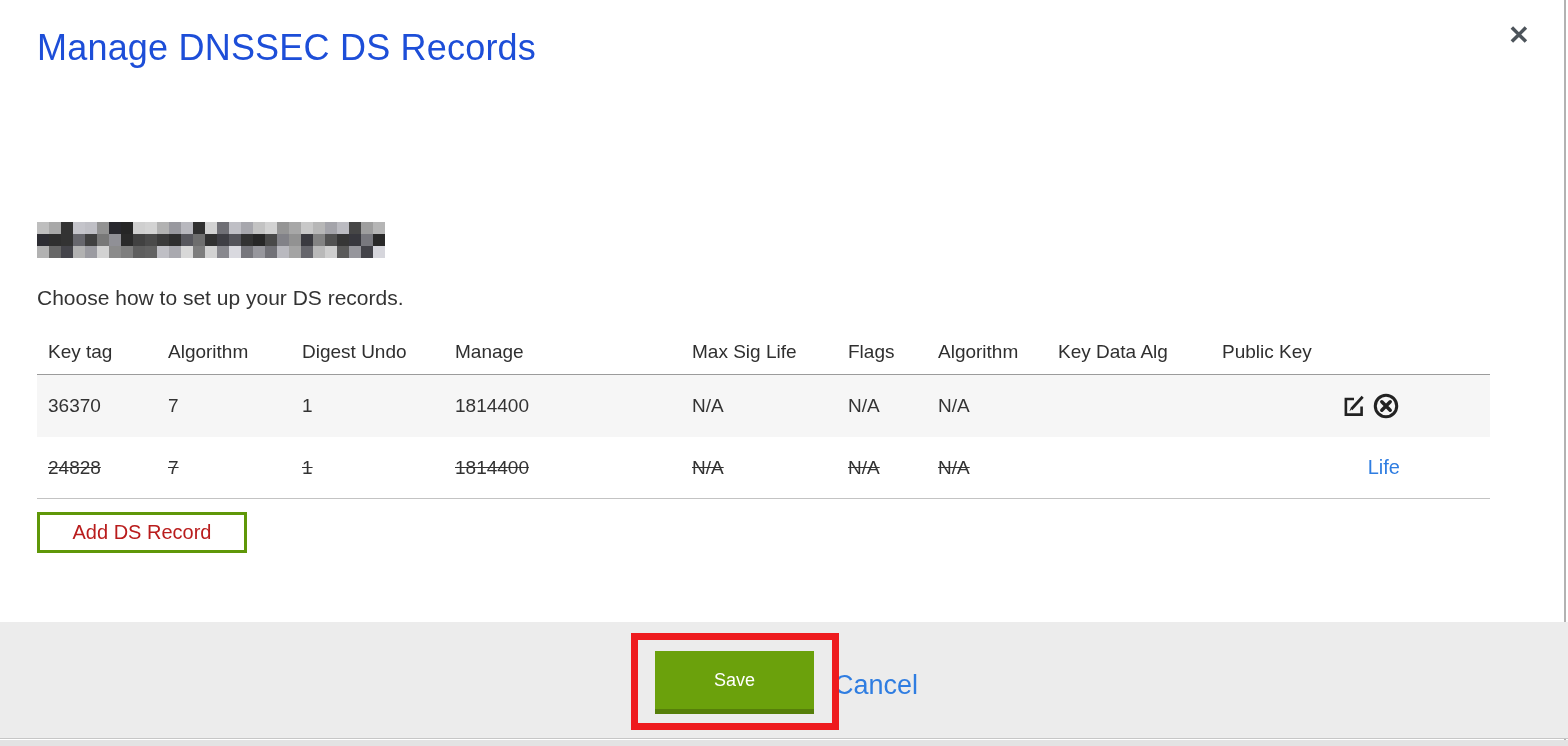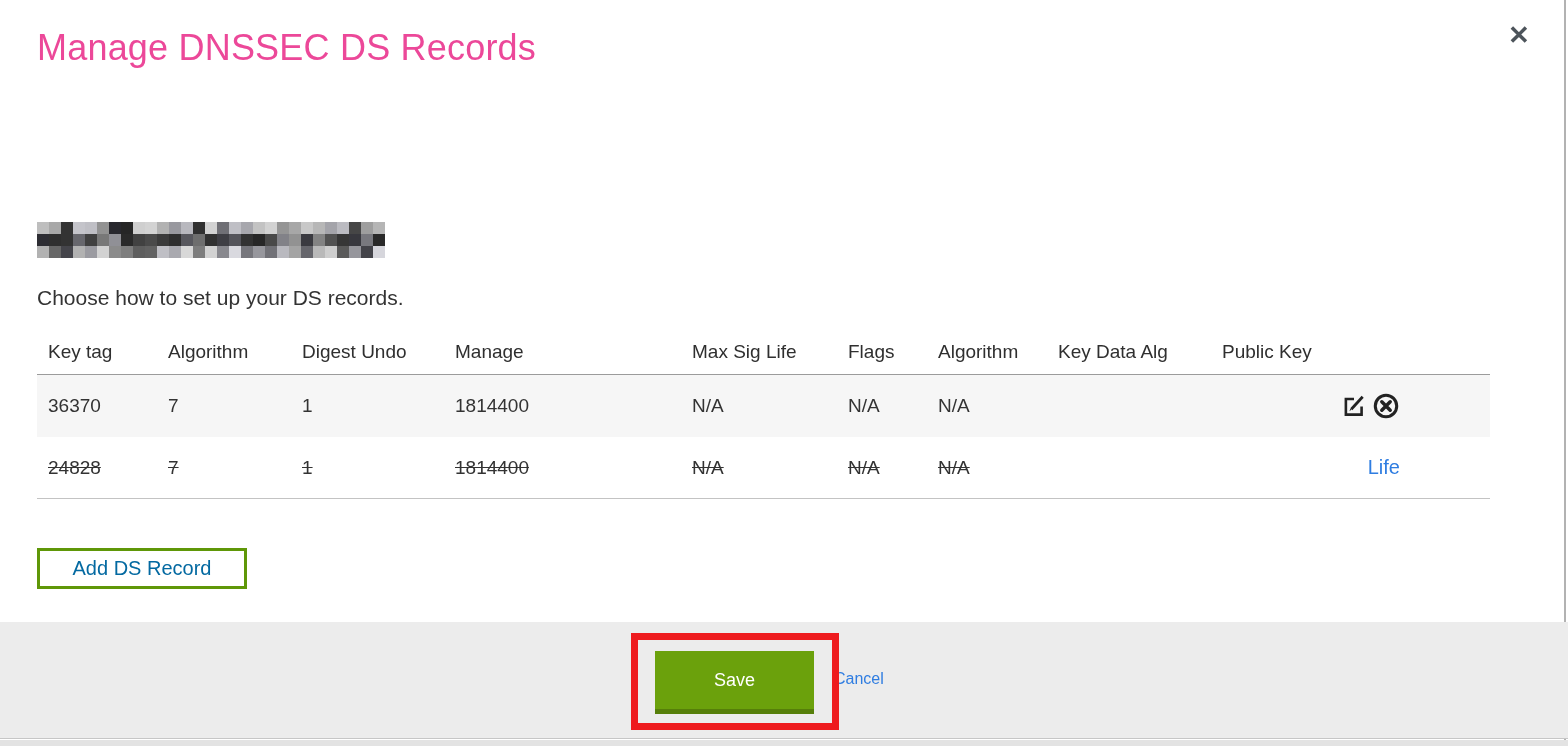--- a/index.html
+++ b/index.html
@@ -8,21 +8,21 @@
     font-family: "Liberation Sans", sans-serif;
     background:#ffffff;
     position:relative;
   }
   .modal {
     position:absolute; left:0; top:0; width:1566px; height:746px;
     background:#ffffff; border-right:2px solid #b2b2b2;
   }
   .modal-title {
     position:absolute; left:37px; top:27px;
-    font-size:36px; font-weight:300; color:#ec4899; letter-spacing:0.2px;
+    font-size:36px; font-weight:300; color:#1d4ed8; letter-spacing:0.2px;
   }
   .close-btn {
     position:absolute; left:1502px; top:18px; width:34px; height:34px;
     font-size:26px; font-weight:bold; color:#4d545b;
     display:flex; align-items:center; justify-content:center;
     cursor:pointer; background:none; border:none; line-height:1;
   }
   
   .domain-blur {
     position:absolute; left:37px; top:222px; width:348px; height:36px;
@@ -46,42 +46,42 @@
   .t-data { height:62px; }
   .row-0 { background:#f6f6f6; }
   .row-1 { background:#ffffff; border-bottom:1px solid #c3c3c3; }
   .t-data.deleted .cell { text-decoration:line-through; }
   .cell-actions { display:flex; justify-content:flex-end; align-items:center; gap:4px; padding-right:2px; }
   .icon-btn { background:none; border:none; cursor:pointer; width:28px; height:28px; padding:0; display:flex; align-items:center; justify-content:center; }
   .undo-link, .cancel-link { color:#2f7de1; text-decoration:none; font-size:20px; cursor:pointer; }
   
   .add-btn {
     position:absolute; left:37px; top:512px; width:210px; height:41px;
-    background:#ffffff; border:3px solid #5f9708; color:#0369a1;
-    font-size:20px; font-family:"Liberation Sans", sans-serif; cursor:pointer;margin-top:36px;
+    background:#ffffff; border:3px solid #5f9708; color:#b91c1c;
+    font-size:20px; font-family:"Liberation Sans", sans-serif; cursor:pointer;
   }
   
   .footer {
     position:absolute; left:0; top:622px; width:1568px; height:117px;
     background:#ececec; border-bottom:1px solid #c6c6c6;
   }
   .footer-under {
     position:absolute; left:0; top:740px; width:1568px; height:6px; background:#e3e3e3;
   }
   .annotation-rect {
     position:absolute; left:631px; top:633px; width:208px; height:97px;
     border:7px solid #ee1b1e; pointer-events:none; z-index:5;
   }
   .save-btn {
     position:absolute; left:655px; top:651px; width:159px; height:63px;
     background:#6ba10c; border:none; border-bottom:5px solid #567f0a;
     color:#ffffff; font-size:18px; font-family:"Liberation Sans", sans-serif;
     cursor:pointer; z-index:4;
   }
-  .cancel-link { position:absolute; left:834px; top:670px; font-size:16px; z-index:4; }
+  .cancel-link { position:absolute; left:834px; top:670px; font-size:27px; z-index:4; }
 </style>
 </head>
 <body>
 
 <div class="modal">
 
   <h1 class="modal-title">Manage DNSSEC DS Records</h1>
 
   <button class="close-btn">✕</button>
 

